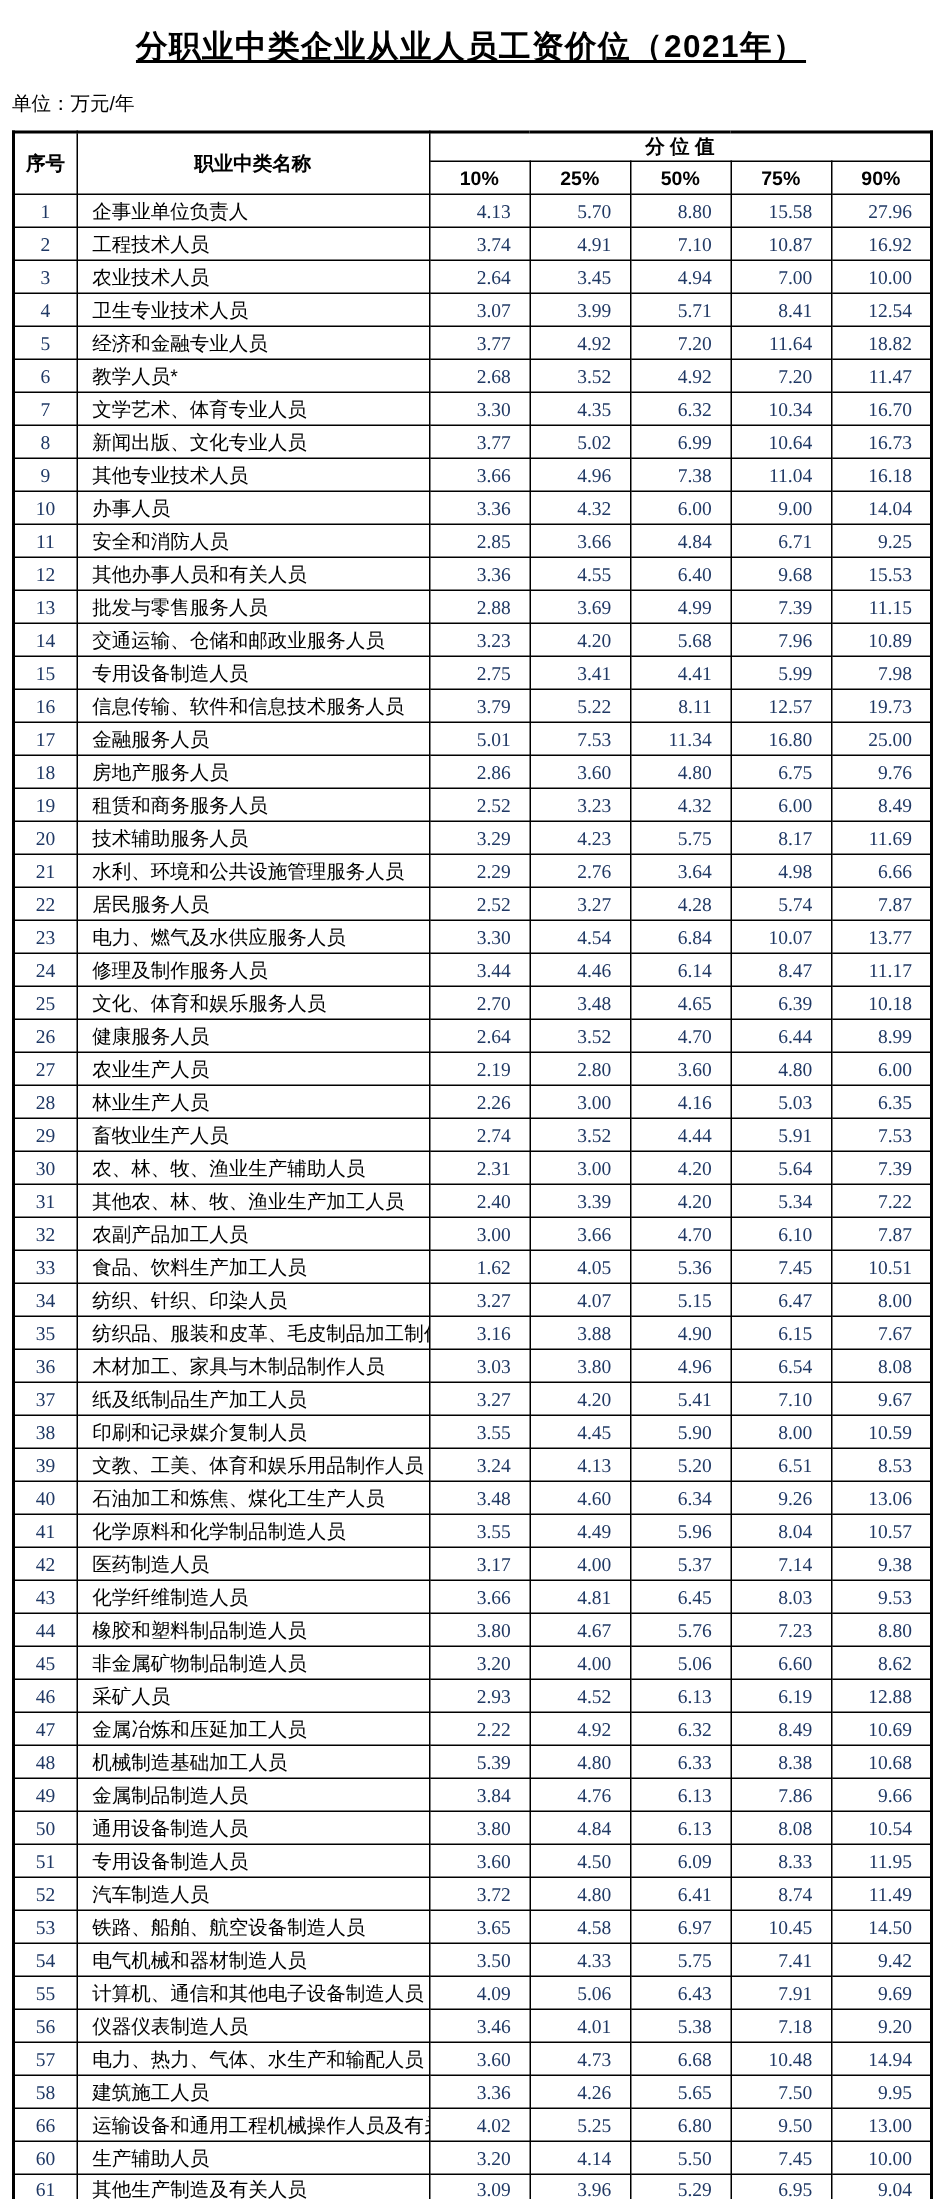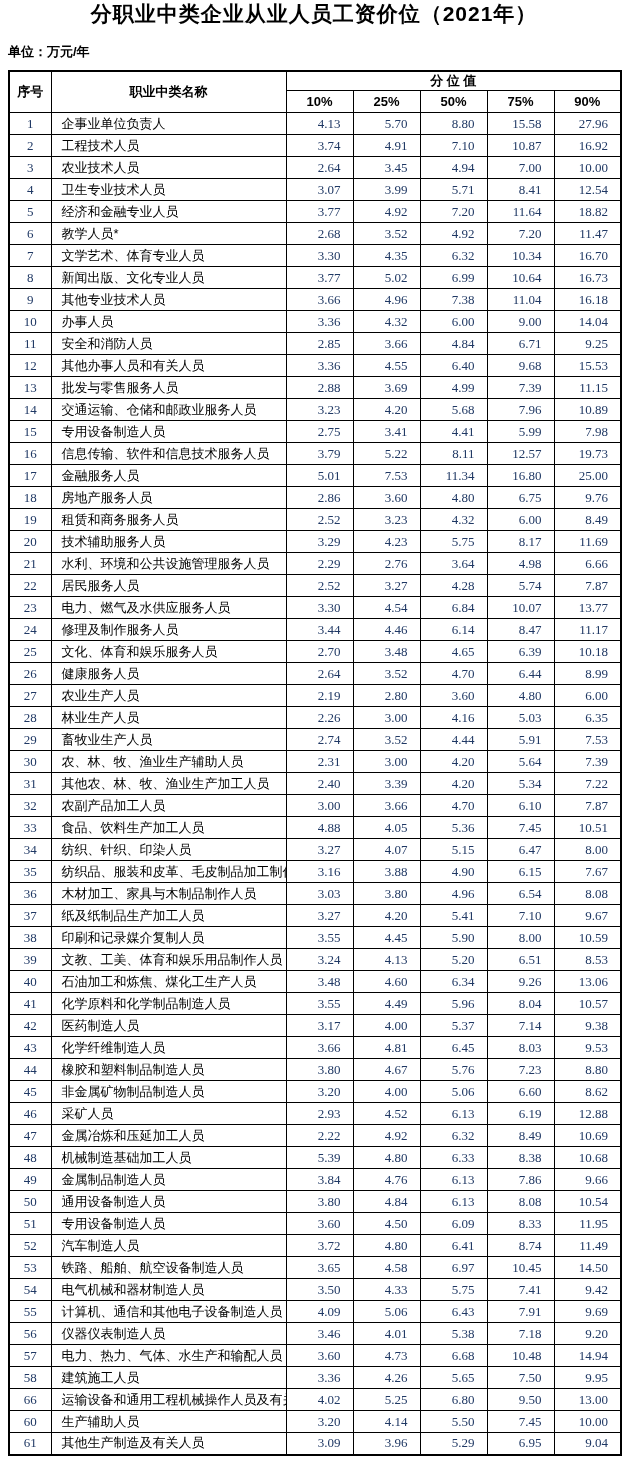--- a/index.html
+++ b/index.html
@@ -10,25 +10,27 @@
   }
   body {
     font-family: "Liberation Sans", sans-serif;
     color: #000;
     min-height: 1466px;
   }
   .page-title {
     text-align: center;
     font-size: 21px;
     font-weight: bold;
+    padding-top: 17px;
     letter-spacing: 1px;
+    text-decoration: underline;
   }
   .unit-note {
     font-size: 13px;
-    font-weight: bold;
+    font-weight: normal;
     margin: 15px 0 9px 8px;
   }
   table.wage-table {
     border-collapse: collapse;
     table-layout: fixed;
     margin-left: 8px;
     width: 612px;
     border: 2px solid #000;
   }
   .wage-table th, .wage-table td {
@@ -381,21 +383,21 @@
         <td class="c-name">农副产品加工人员</td>
         <td class="c-val">3.00</td>
         <td class="c-val">3.66</td>
         <td class="c-val">4.70</td>
         <td class="c-val">6.10</td>
         <td class="c-val">7.87</td>
       </tr>
       <tr>
         <td class="c-no">33</td>
         <td class="c-name">食品、饮料生产加工人员</td>
-        <td class="c-val">4.88</td>
+        <td class="c-val">1.62</td>
         <td class="c-val">4.05</td>
         <td class="c-val">5.36</td>
         <td class="c-val">7.45</td>
         <td class="c-val">10.51</td>
       </tr>
       <tr>
         <td class="c-no">34</td>
         <td class="c-name">纺织、针织、印染人员</td>
         <td class="c-val">3.27</td>
         <td class="c-val">4.07</td>

